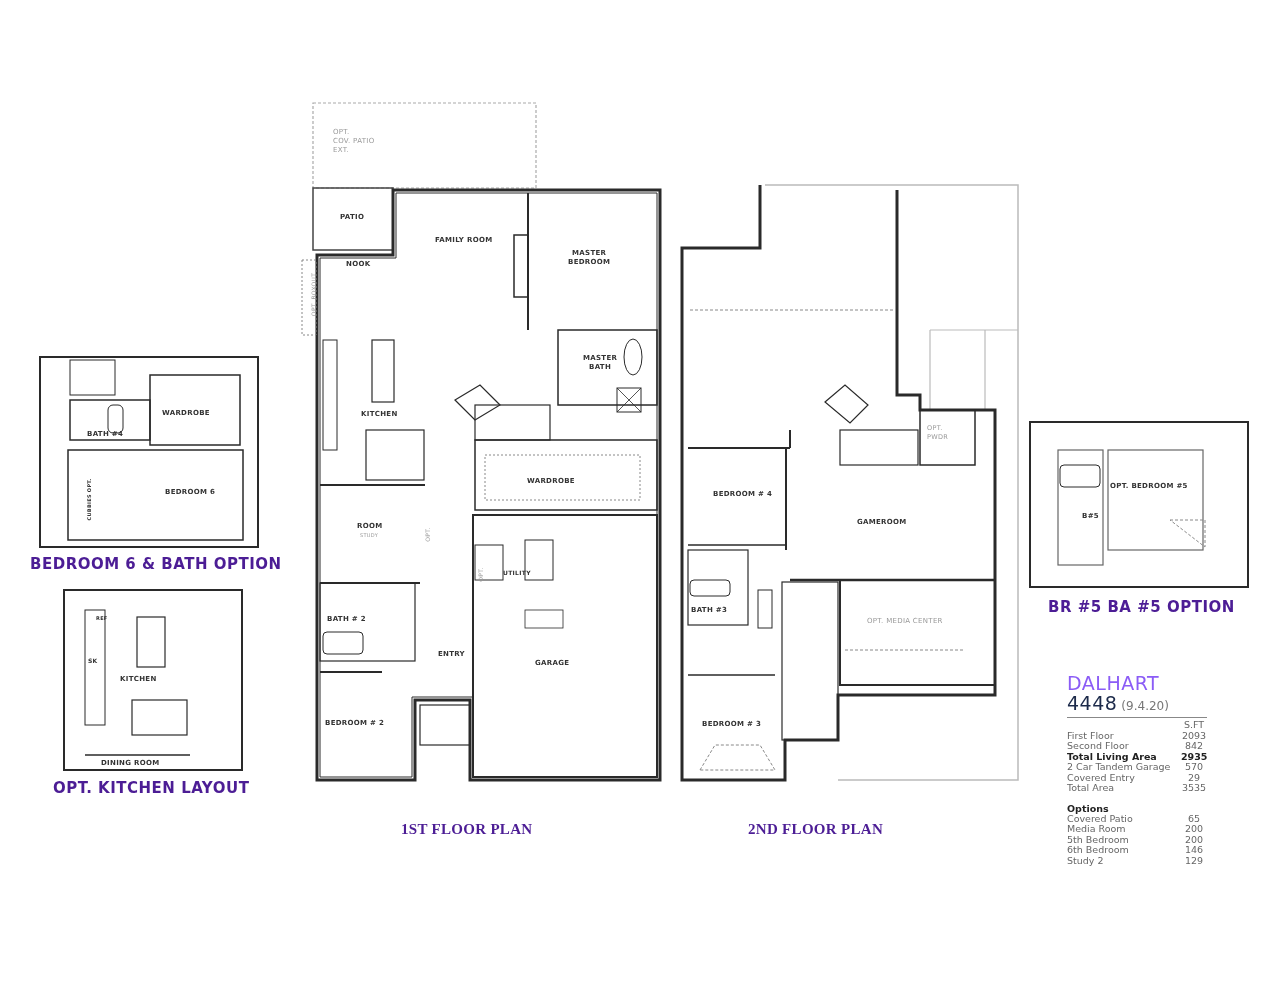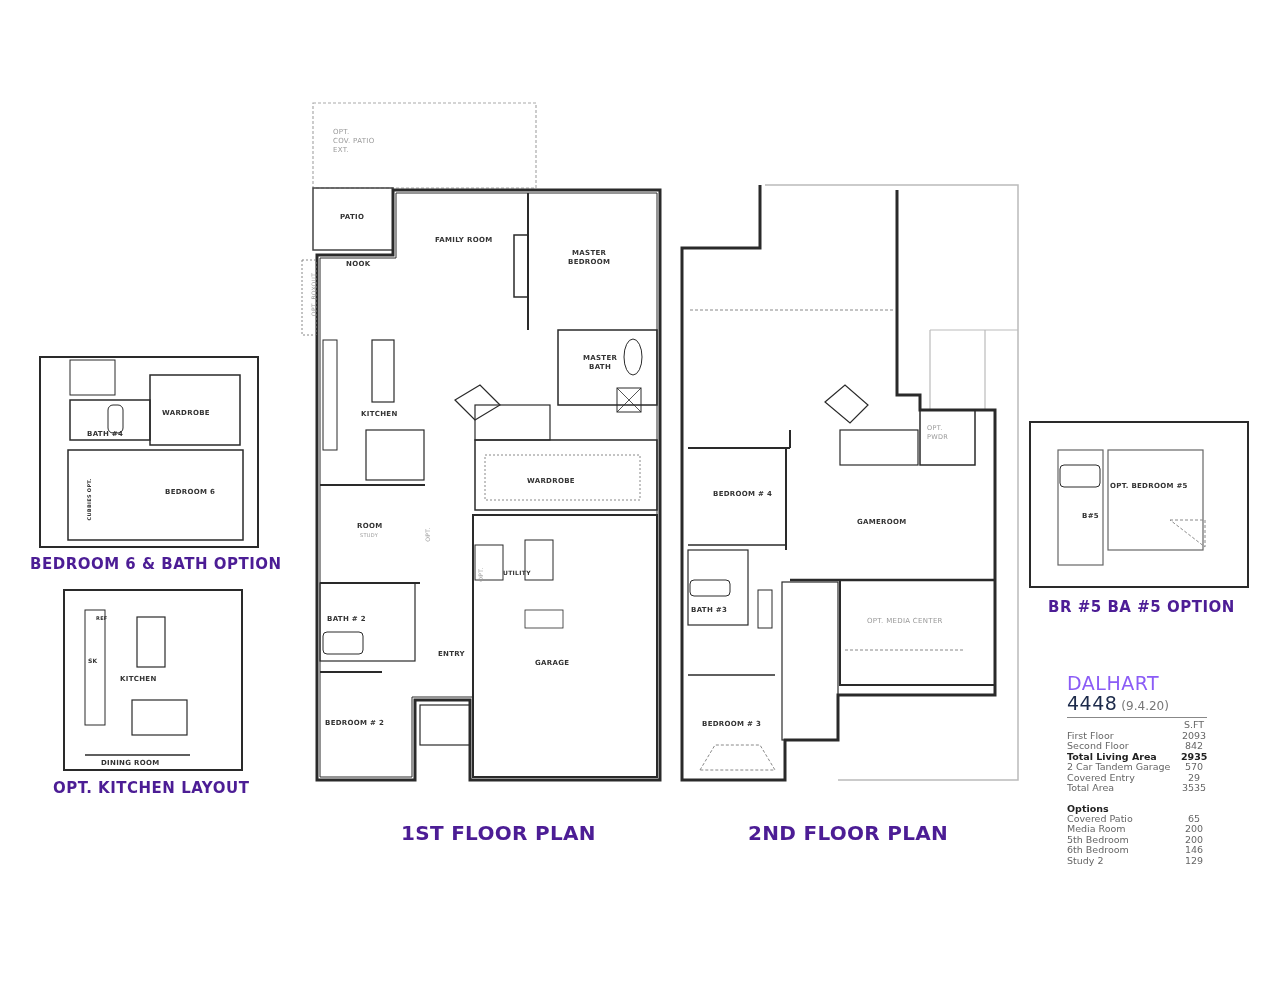--- a/index.html
+++ b/index.html
@@ -2,21 +2,21 @@
 <html><head>
 <meta charset="utf-8">
 <style>
   html,body{margin:0;padding:0;background:#fff;}
   body{width:1280px;height:989px;position:relative;overflow:hidden;font-family:"Liberation Sans",sans-serif;color:#222;}
   svg{position:absolute;left:0;top:0;}
   .lbl{position:absolute;font-family:"DejaVu Sans",sans-serif;font-size:7px;font-weight:bold;letter-spacing:0.3px;color:#333;text-align:center;white-space:nowrap;line-height:9px;}
   .lbl.light{color:#999;font-weight:normal;}
   .caption{position:absolute;font-family:"DejaVu Sans",sans-serif;font-weight:bold;color:#4c1d95;white-space:nowrap;}
   .inset-title{font-size:15px;letter-spacing:0.5px;}
-  .plan-title{font-size:20px;letter-spacing:0.3px;}
+  .plan-title{font-size:15px;letter-spacing:0.3px;font-family:Liberation Serif, serif;}
   .info{position:absolute;left:1067px;top:673px;width:140px;font-family:"DejaVu Sans",sans-serif;}
   .info .name{font-size:19px;color:#8b5cf6;letter-spacing:0.5px;line-height:20px;}
   .info .num{font-size:19px;color:#1c2a4a;letter-spacing:0.5px;line-height:20px;}
   .info .rev{font-size:12px;color:#777;margin-left:4px;}
   .info hr{border:none;border-top:1px solid #888;margin:3px 0 2px 0;}
   .row{display:flex;justify-content:space-between;font-size:9.5px;line-height:10.5px;color:#666;}
   .row .v{width:26px;text-align:center;}
   .row.bold{color:#222;font-weight:bold;}
   .opt-h{font-size:9.5px;font-weight:bold;color:#222;margin-top:9px;line-height:11px;}
 </style>

